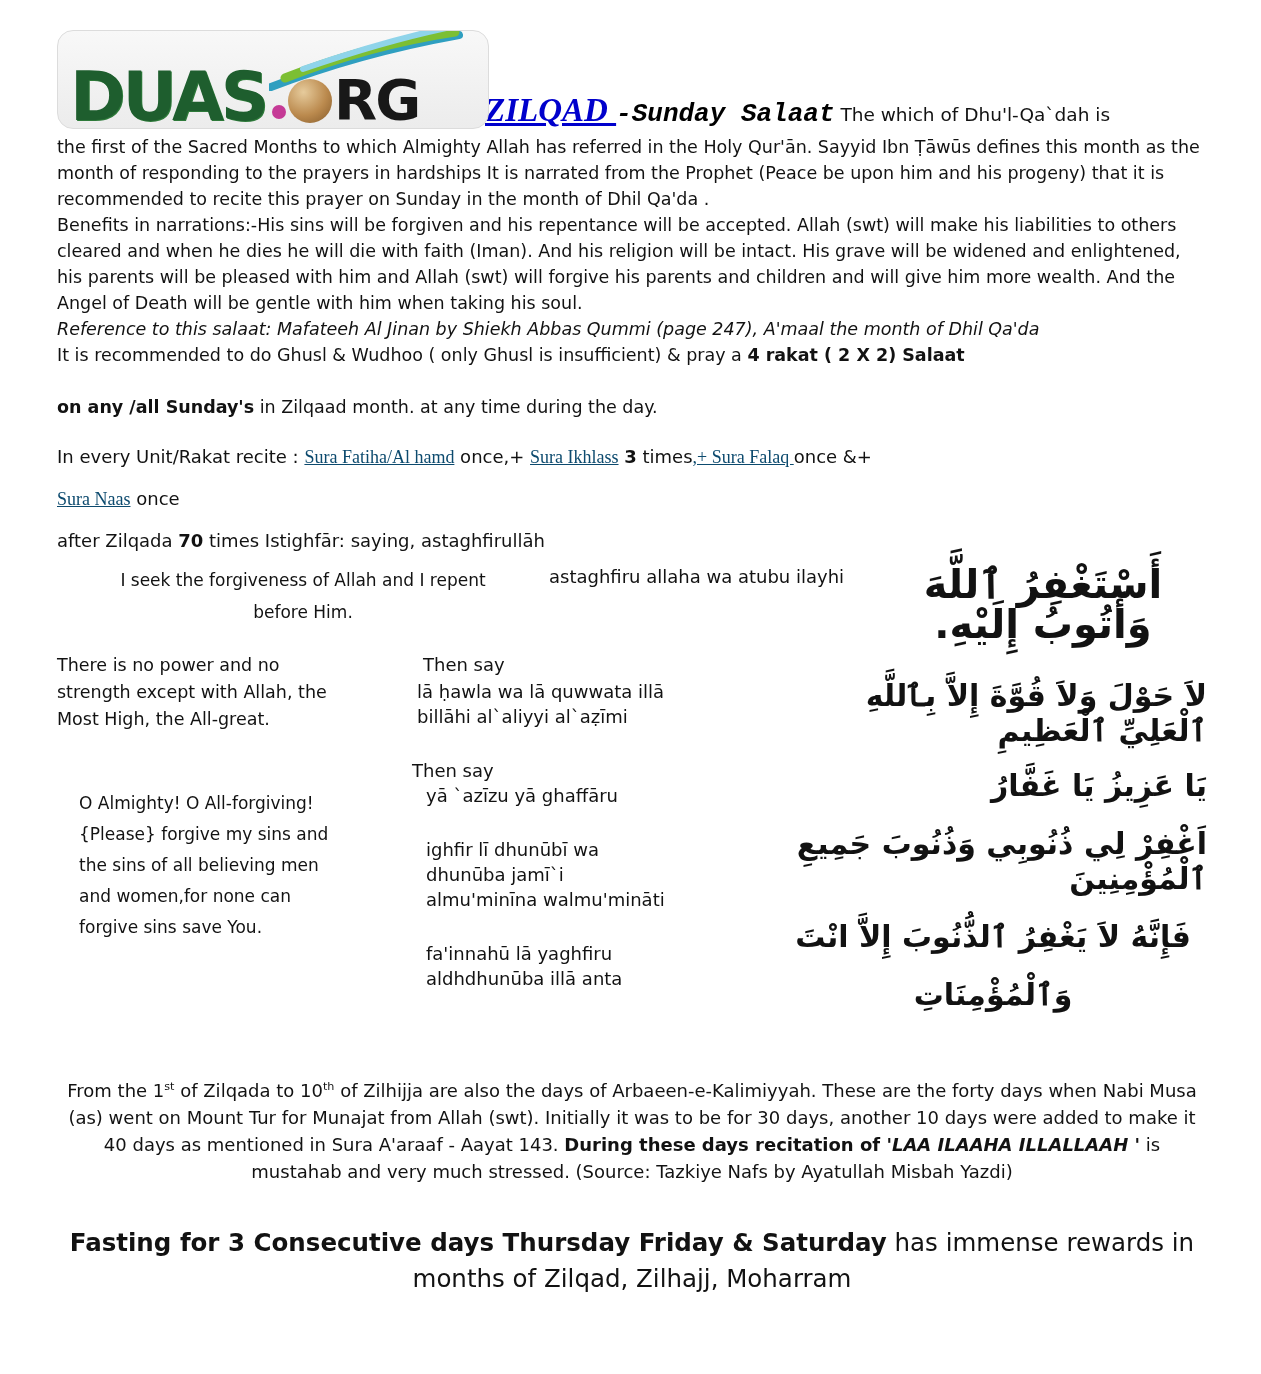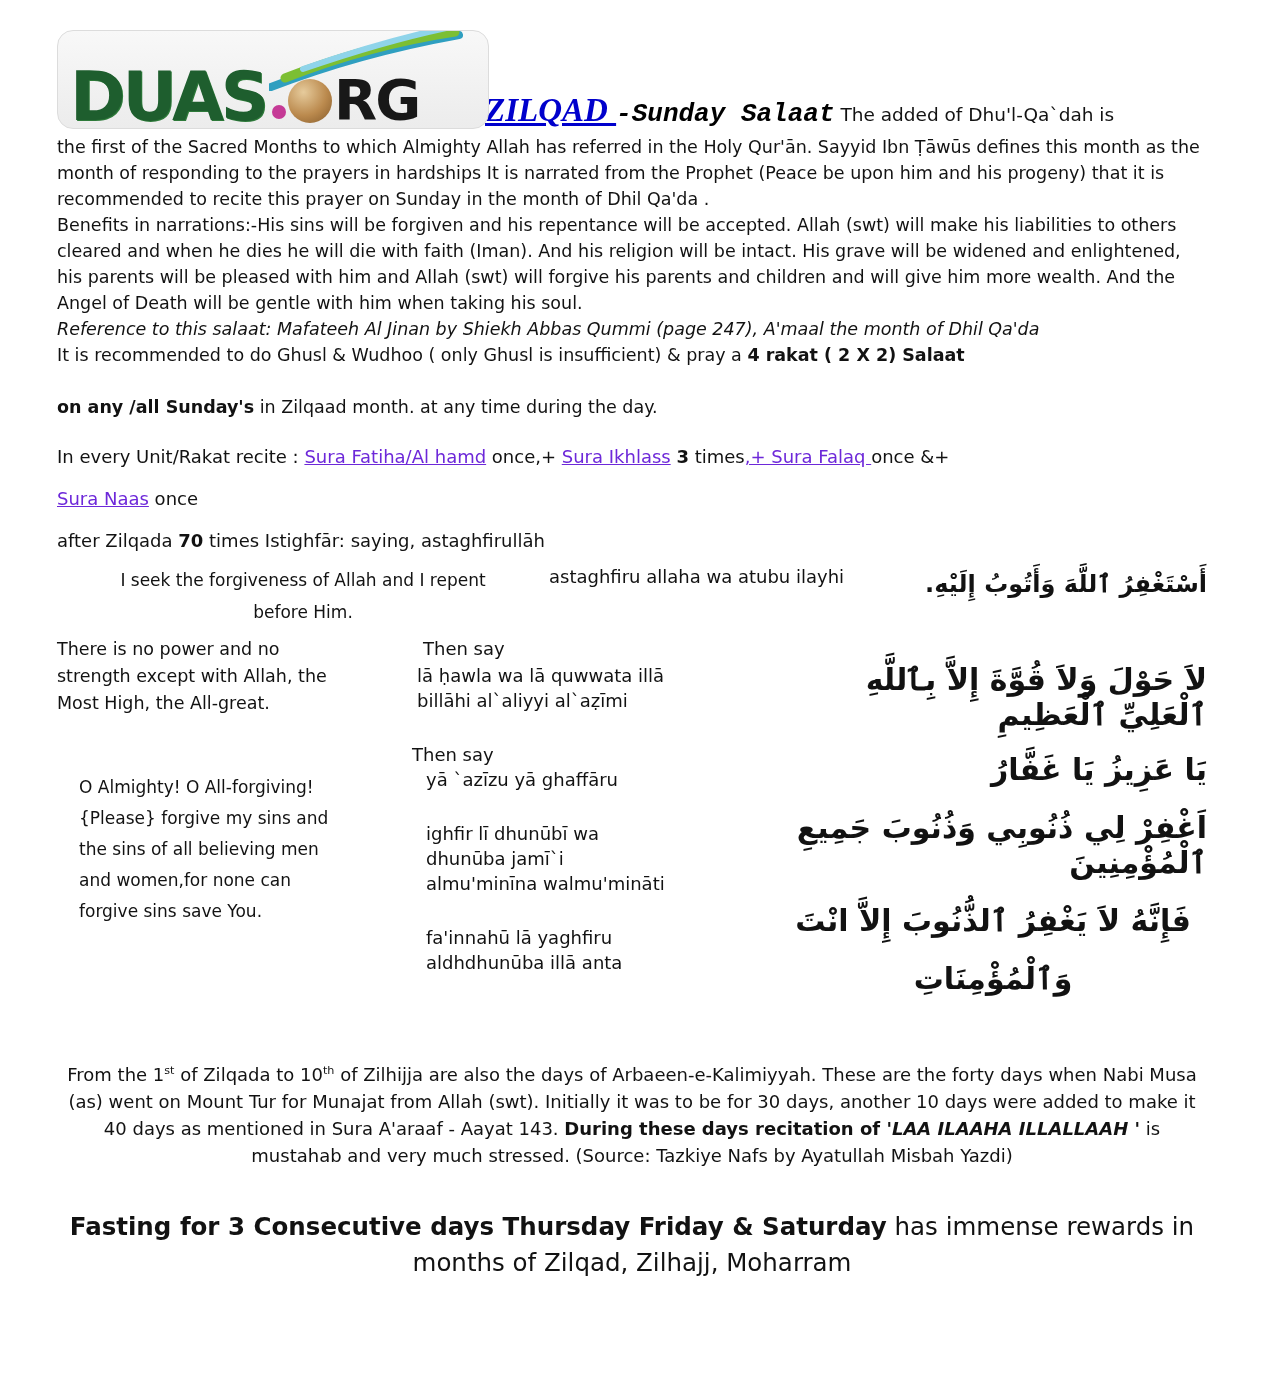--- a/index.html
+++ b/index.html
@@ -29,30 +29,30 @@
 
   
   .para { font-size:17.5px; line-height:26px; margin:0; }
   .para.first { margin-top:5px; }
   .italic { font-style:italic; }
   .sunday { margin-top:26px; }
   b { font-weight:bold; }
 
   .recite { margin-top:16px; font-size:18px; }
   .recite-line { line-height:42px; }
-  a.doc-link { color:#6d28d9; text-decoration:underline; cursor:pointer; }
+  a.doc-link { color:#0c4a6e; text-decoration:underline; cursor:pointer;font-family:Liberation Serif, serif; }
 
   
   .t-row { display:flex; }
   .pre { white-space:pre-line; }
 
   .t1 { margin-top:2px; }
   .t1-left { flex:0 0 492px; text-align:center; font-size:17px; line-height:32px; }
   .t1-mid  { flex:0 0 330px; font-size:18px; padding-top:2px; }
-  .t1-ar   { flex:1; direction:rtl; text-align:right; font-weight:bold; font-size:24px; line-height:40px; }
+  .t1-ar   { flex:1; direction:rtl; text-align:center; font-weight:bold; font-size:40px; line-height:40px; }
 
   .t2 { margin-top:8px; }
   .t2-left { flex:0 0 330px; font-size:17.5px; line-height:27px; }
   .t2-mid  { flex:0 0 392px; font-size:18px; line-height:25px; padding-left:30px; box-sizing:border-box; }
   .t2-mid .then-say { margin-bottom:2px; padding-left:6px; }
   .t2-ar   { flex:1; direction:rtl; text-align:right; font-weight:bold; font-size:30px; margin-top:26px; }
 
   .t3 { margin-top:10px; }
   .t3-left { flex:0 0 330px; font-size:17px; line-height:31px; margin-top:30px; padding-left:22px; box-sizing:border-box; }
   .t3-mid  { flex:0 0 392px; font-size:18px; line-height:25px; padding-left:25px; box-sizing:border-box; }
@@ -81,21 +81,21 @@
         <path d="M16,47 Q100,14 186,1" stroke="#7cbf33" stroke-width="9" fill="none" stroke-linecap="round"></path>
         <path d="M34,38 Q115,10 182,-4" stroke="#8fd4ea" stroke-width="6" fill="none" stroke-linecap="round"></path>
       </svg>
       <div class="logo-row">
           <span class="brand-duas">DUAS</span>
           <span class="brand-dot"></span>
           <span class="brand-globe"></span>
           <span class="brand-rg">RG</span>
         </div>
     </div>
-    <div class="title-line"><a class="title-link" href="#">ZILQAD </a><span class="title-rest">-Sunday Salaat</span><span class="title-tail"> The added of Dhu'l-Qa`dah is</span></div>
+    <div class="title-line"><a class="title-link" href="#">ZILQAD </a><span class="title-rest">-Sunday Salaat</span><span class="title-tail"> The which of Dhu'l-Qa`dah is</span></div>
   </div>
 
   <p class="para first">the first of the Sacred Months to which Almighty Allah has referred in the Holy Qur'ān. Sayyid Ibn Ṭāwūs defines this month as the month of responding to the prayers in hardships It is narrated from the Prophet (Peace be upon him and his progeny) that it is recommended to recite this prayer on Sunday in the month of Dhil Qa'da .</p>
 
   <p class="para">Benefits in narrations:-His sins will be forgiven and his repentance will be accepted. Allah (swt) will make his liabilities to others cleared and when he dies he will die with faith (Iman). And his religion will be intact. His grave will be widened and enlightened, his parents will be pleased with him and Allah (swt) will forgive his parents and children and will give him more wealth. And the Angel of Death will be gentle with him when taking his soul.</p>
 
   <p class="para italic">Reference to this salaat: Mafateeh Al Jinan by Shiekh Abbas Qummi (page 247), A'maal the month of Dhil Qa'da</p>
 
   <p class="para"><span>It is recommended to do Ghusl &amp;  Wudhoo ( only Ghusl is insufficient) &amp; pray a </span><b>4 rakat ( 2 X 2) Salaat</b></p>
 

